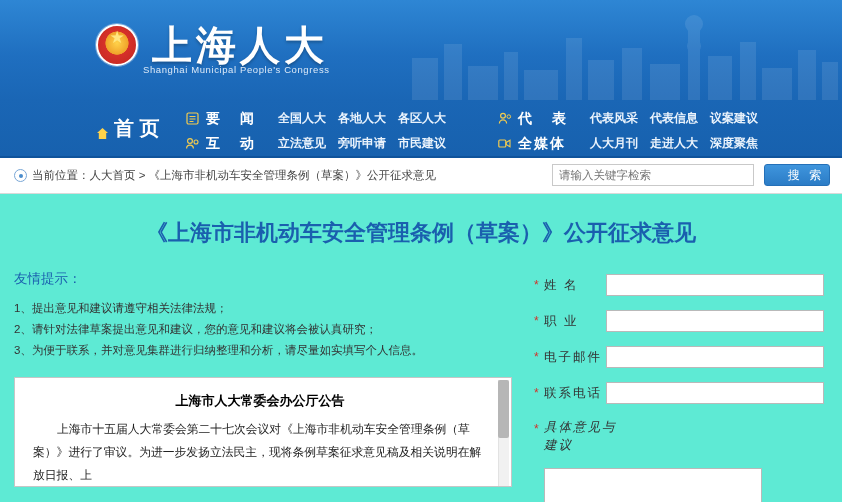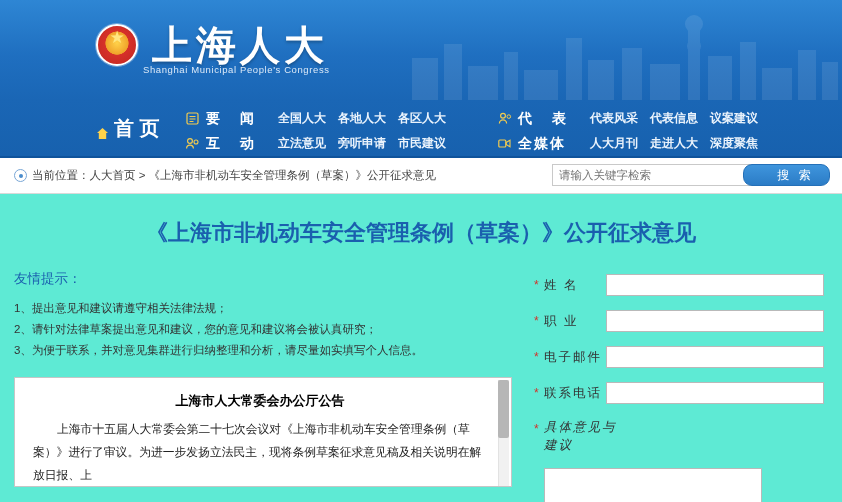--- a/index.html
+++ b/index.html
@@ -122,23 +122,23 @@
   }
   .search-box {
     position: absolute; right: 88px; top: 6px;
     width: 202px; height: 22px;
     border: 1px solid #c9c9c9; background: #ffffff;
     font-size: 11.5px; color: #999999;
     padding: 0 6px; line-height: 20px;
   }
   .search-btn {
     position: absolute; right: 12px; top: 6px;
-    width: 87px; height: 22px;
+    width: 66px; height: 22px;
     background: linear-gradient(180deg,#3f95dd 0%, #2b7cc6 100%);
-    border: 1px solid #2470b8; border-radius: 9px;
+    border: 1px solid #2470b8; border-radius: 3px;
     color: #ffffff; font-size: 12px; letter-spacing: 3px;
     text-align: center; line-height: 20px;
     padding-left: 18px;
   }
 
   
   .page-title {
     width: 842px;
     text-align: center;
     color: #1a5fae;

